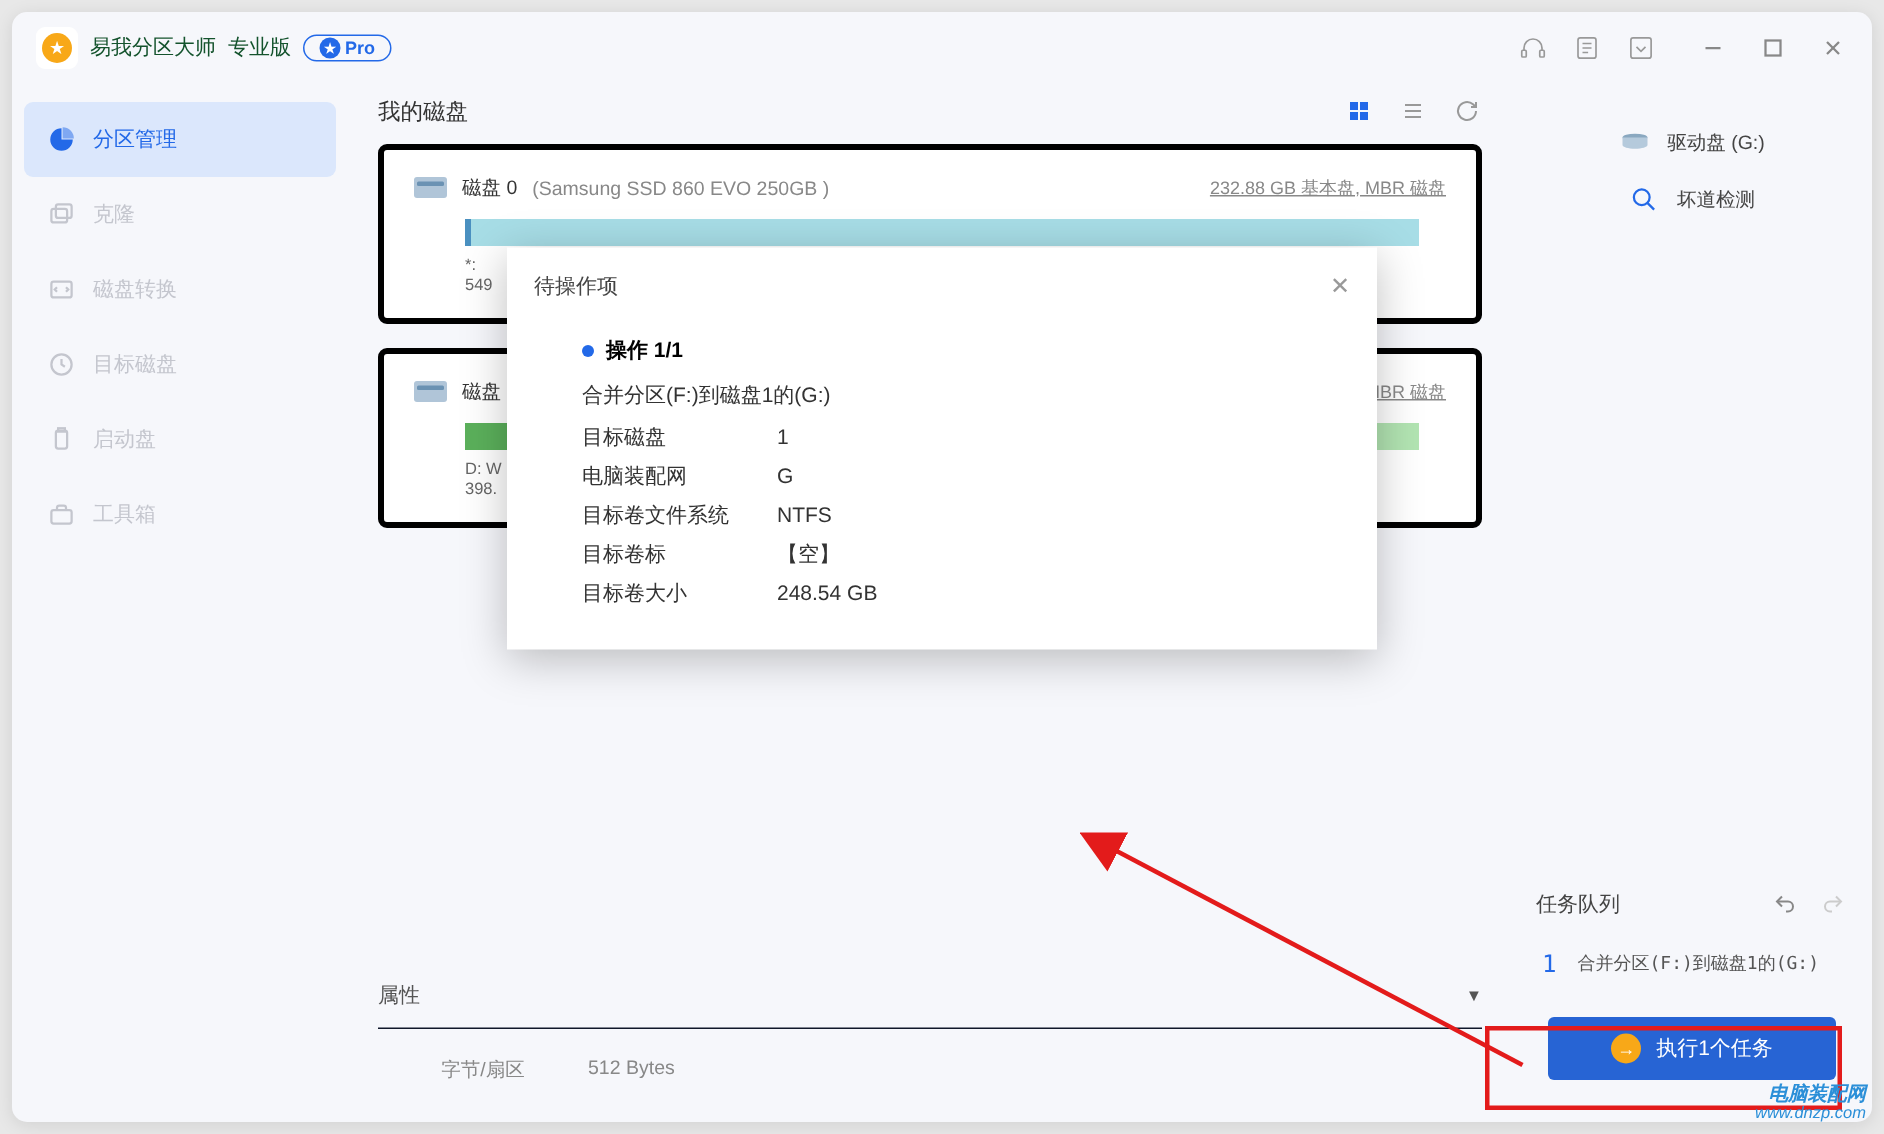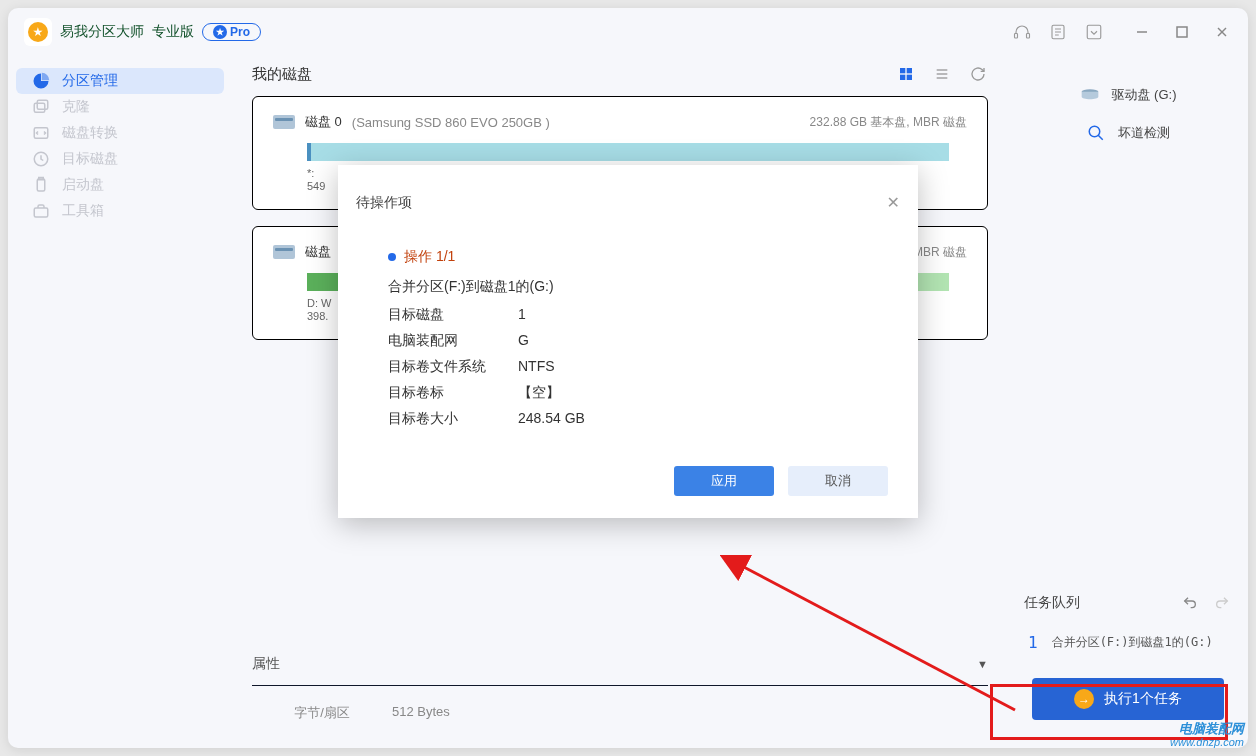--- a/index.html
+++ b/index.html
@@ -10,35 +10,35 @@
 .app-logo-inner { width: 20px; height: 20px; background: #f8a818; border-radius: 50%; display: flex; align-items: center; justify-content: center; color: #fff; font-size: 12px; }
 .app-title { font-size: 14px; color: #14532d; margin-right: 8px; }
 .pro-badge { border: 1.5px solid #2369e8; color: #2369e8; border-radius: 12px; padding: 1px 10px; font-size: 12px; display: flex; align-items: center; gap: 3px; font-weight: bold; }
 .pro-star { width: 14px; height: 14px; background: #2369e8; border-radius: 50%; display: inline-flex; align-items: center; justify-content: center; color: #fff; font-size: 9px; }
 .titlebar-spacer { flex: 1; }
 .titlebar-icons { display: flex; gap: 16px; align-items: center; color: #888; }
 .tb-icon { width: 20px; height: 20px; display: flex; align-items: center; justify-content: center; cursor: pointer; }
 .win-controls { display: flex; gap: 20px; margin-left: 28px; }
 .content { flex: 1; display: flex; }
 .sidebar { width: 224px; padding: 12px 8px; }
-.nav-item { display: flex; align-items: center; gap: 12px; padding: 4px 16px; border-radius: 6px; color: #c4c6ce; font-size: 14px; cursor: pointer; }
+.nav-item { display: flex; align-items: center; gap: 12px; padding: 16px 16px; border-radius: 6px; color: #c4c6ce; font-size: 14px; cursor: pointer; }
 .nav-item.active { background: #dbe7fc; color: #2369e8; }
 .nav-icon { width: 18px; height: 18px; display: flex; align-items: center; justify-content: center; }
 .main { flex: 1; background: #f6f7fb; padding: 8px 20px; display: flex; flex-direction: column; }
 .main-header { display: flex; align-items: center; margin-bottom: 12px; }
 .main-title { font-size: 15px; color: #333; font-weight: 500; }
 .view-controls { margin-left: auto; display: flex; gap: 16px; color: #888; }
 .view-controls .active { color: #2369e8; }
-.disk-card { background: #fff; border: 1px solid #000000; border-radius: 6px; padding: 16px 20px; margin-bottom: 16px; }
+.disk-card { background: #fff; border: 4px solid #000000; border-radius: 6px; padding: 16px 20px; margin-bottom: 16px; }
 .disk-header { display: flex; align-items: center; gap: 10px; margin-bottom: 12px; font-family: "SimSun", monospace; }
 .disk-icon { width: 22px; height: 14px; background: #b0c5d8; border-radius: 2px; position: relative; }
 .disk-icon::after { content: ''; position: absolute; left: 2px; right: 2px; top: 3px; height: 3px; background: #6b92b3; border-radius: 1px; }
 .disk-name { font-size: 13px; color: #333; }
 .disk-model { color: #888; font-size: 13px; }
-.disk-meta { margin-left: auto; color: #888; font-size: 12px; }
+.disk-meta { margin-left: auto; color: #888; font-size: 12px; text-decoration: underline; }
 .disk-bar { height: 18px; background: #a7dde6; border-radius: 0; margin: 0 18px 6px 34px; border-left: 4px solid #4a90c0; position: relative; }
 .disk-bar.green { background: #b2e4b2; border-left-color: #5bb05b; }
 .bar-fill-green { position: absolute; left: 0; top: 0; bottom: 0; width: 9%; background: #5bb05b; }
 .disk-info { margin-left: 34px; font-size: 11px; color: #666; font-family: "SimSun", monospace; }
 .props-section { margin-top: auto; }
 .props-header { display: flex; align-items: center; padding: 12px 0; border-bottom: 1px solid #0f172a; }
 .props-title { font-size: 14px; color: #555; }
 .props-chevron { margin-left: auto; color: #555; font-size: 11px; }
 .props-row { display: flex; padding: 18px 0; font-size: 13px; color: #888; font-family: "SimSun", monospace; }
 .props-label { width: 140px; text-align: center; }
@@ -49,27 +49,27 @@
 .tq-header { display: flex; align-items: center; padding: 8px 0; font-size: 14px; color: #444; }
 .tq-actions { margin-left: auto; display: flex; gap: 12px; color: #999; }
 .tq-item { display: flex; gap: 14px; padding: 12px 4px; font-size: 12px; }
 .tq-num { color: #2369e8; font-size: 16px; font-family: "SimSun", monospace; }
 .tq-text { color: #555; font-family: "SimSun", monospace; line-height: 1.5; }
 .exec-btn-wrap { padding: 14px 8px 8px; }
 .exec-btn { width: 100%; height: 42px; background: #2764d4; color: #fff; border: none; border-radius: 4px; display: flex; align-items: center; justify-content: center; gap: 10px; font-size: 14px; cursor: pointer; font-family: "SimSun", monospace; }
 .exec-arrow { width: 20px; height: 20px; background: #f8a818; border-radius: 50%; display: flex; align-items: center; justify-content: center; color: #fff; font-size: 12px; }
 .dialog-overlay { position: absolute; top: 0; left: 0; width: 1256px; height: 756px; display: flex; align-items: flex-start; justify-content: center; pointer-events: none; }
 .dialog { position: absolute; top: 165px; left: 338px; width: 580px; background: #fff; box-shadow: 0 6px 28px rgba(0,0,0,0.25); pointer-events: auto; }
-.dialog-header { display: flex; align-items: center; padding: 28px 18px; }
+.dialog-header { display: flex; align-items: center; padding: 16px 18px; }
 .dialog-title { font-size: 14px; color: #444; }
 .dialog-close { margin-left: auto; color: #999; font-size: 16px; cursor: pointer; }
 .dialog-body { padding: 8px 30px 20px 50px; }
 .op-header { display: flex; align-items: center; gap: 8px; margin-bottom: 12px; }
 .bullet { width: 8px; height: 8px; background: #2369e8; border-radius: 50%; }
-.op-title { font-size: 14px; font-weight: 400; color: #c2410c; }
+.op-title { font-size: 14px; font-weight: 700; color: #000000; }
 .op-line { font-size: 14px; color: #333; margin-bottom: 10px; }
 .op-row { display: flex; font-size: 14px; color: #333; margin-bottom: 8px; }
 .op-label { width: 130px; }
 .dialog-footer { display: flex; justify-content: flex-end; gap: 14px; padding: 10px 30px 22px; }
 .btn { width: 100px; height: 30px; border: none; border-radius: 3px; font-size: 13px; cursor: pointer; }
 .btn-primary { background: #3b82e6; color: #fff; }
 .btn-secondary { background: #e6eefb; color: #555; }
 .annot-box1 { position: absolute; top: 684px; left: 990px; width: 238px; height: 56px; border: 3px solid #e31b1b; pointer-events: none; }
 .annot-arrow { position: absolute; pointer-events: none; }
 .watermark { position: absolute; right: 12px; bottom: 8px; font-size: 11px; color: #2b8fd8; text-align: right; font-style: italic; pointer-events: none; line-height: 1.1; }
@@ -331,24 +331,20 @@
         </div>
       <div class="op-row">
           <span class="op-label">目标卷标</span>
           <span>【空】</span>
         </div>
       <div class="op-row">
           <span class="op-label">目标卷大小</span>
           <span>248.54 GB</span>
         </div>
     </div>
-    <div class="dialog-footer">
-      <button class="btn btn-primary">应用</button>
-      <button class="btn btn-secondary">取消</button>
-    </div>
   </div>
 </div>
 
 <div class="annot-box1"></div>
 <svg class="annot-arrow" style="top:555px; left:720px;" width="310" height="175">
   <defs>
       <marker id="ah" markerWidth="10" markerHeight="10" refX="2" refY="5" orient="auto">
         <path d="M0,0 L10,5 L0,10 z" fill="#e31b1b"></path>
       </marker>
     </defs>

